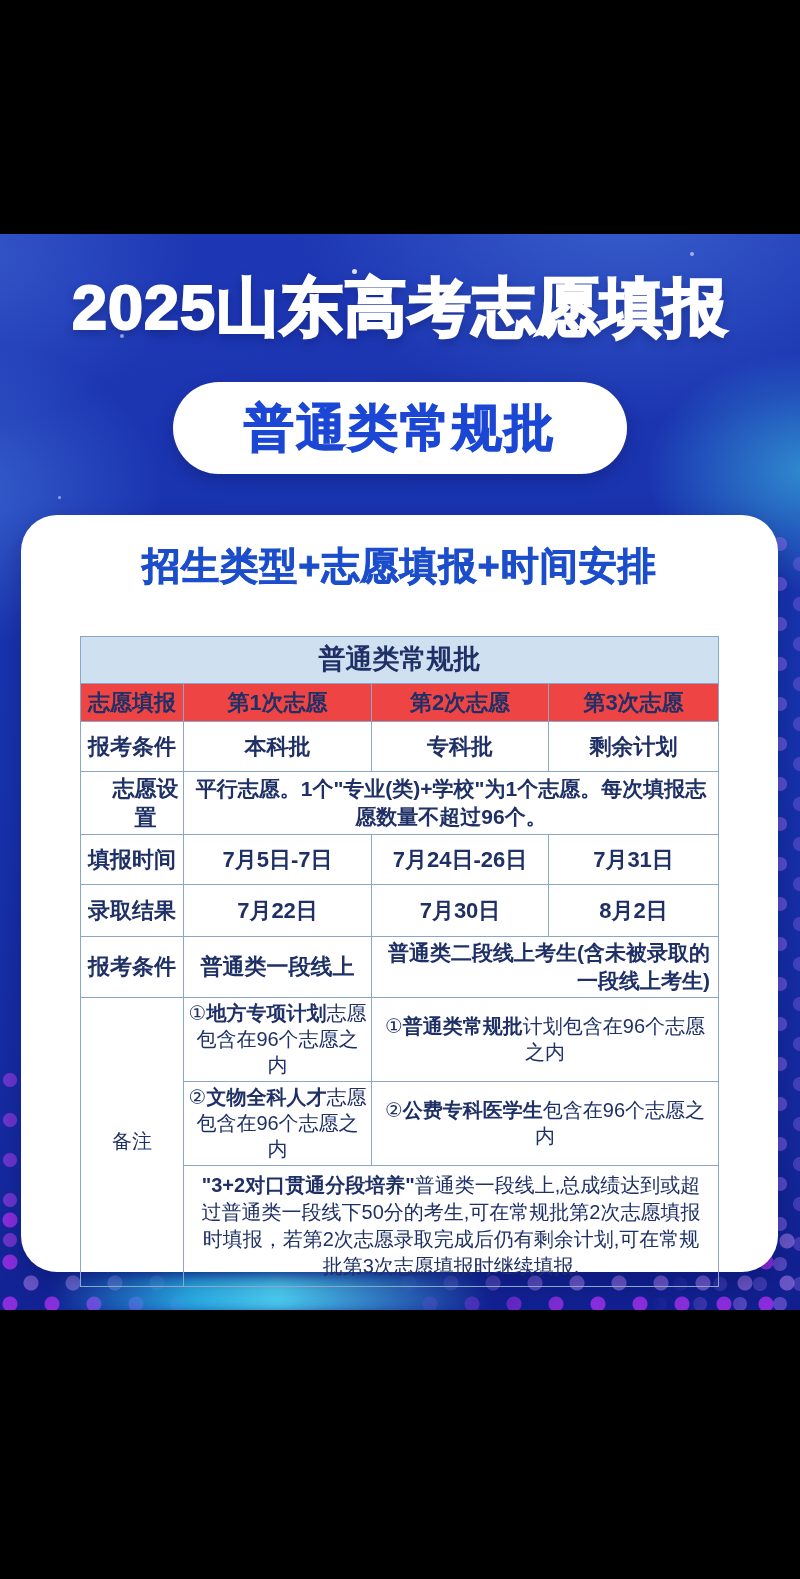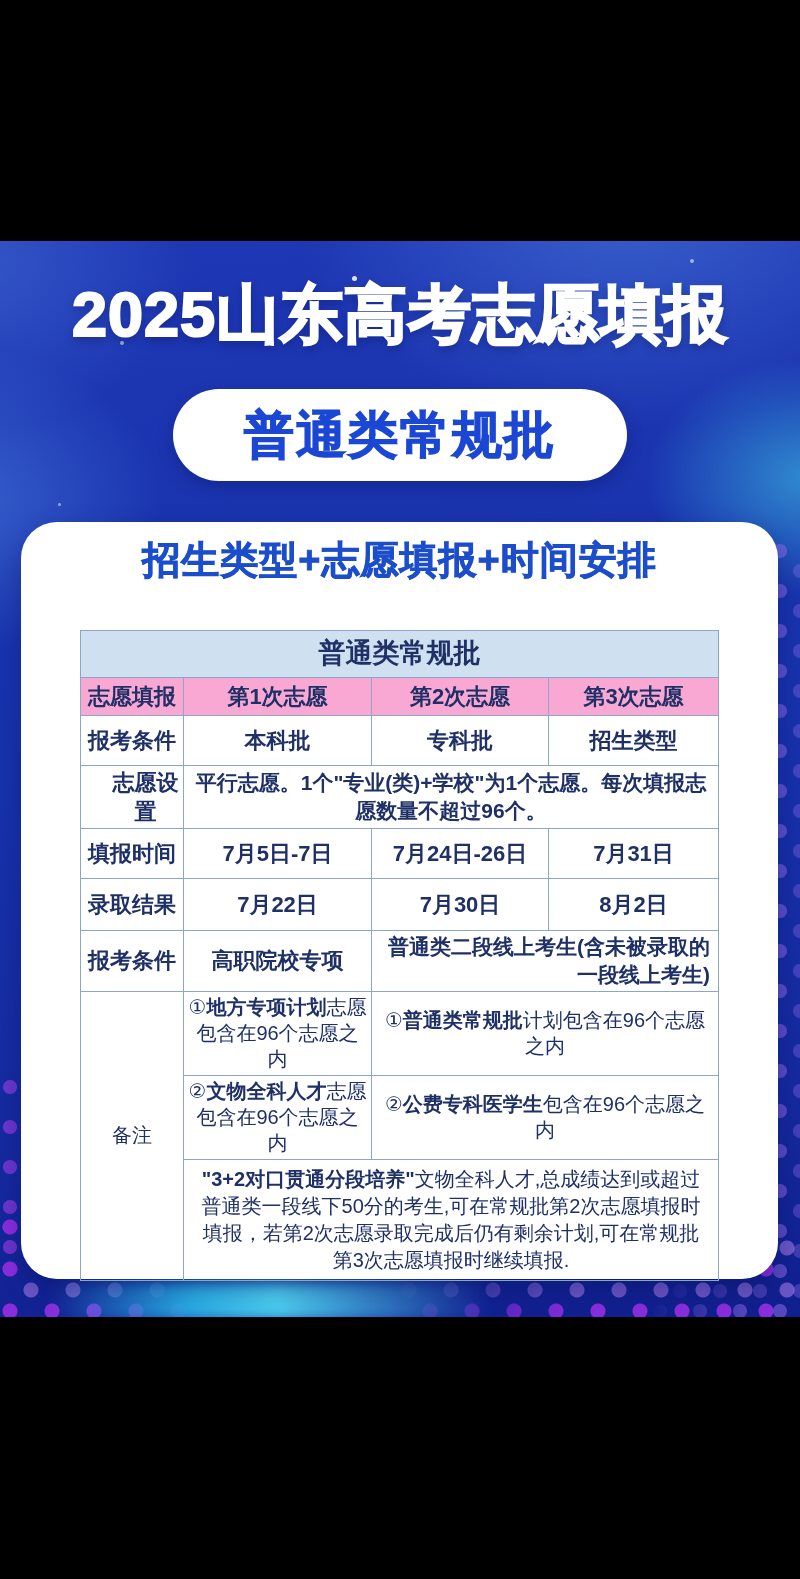--- a/index.html
+++ b/index.html
@@ -7,21 +7,21 @@
     width:800px;height:1579px;position:relative;overflow:hidden;
     background:#000;
     font-family:"Liberation Sans","DejaVu Sans",sans-serif;
   }
   .black-band{position:absolute;left:0;width:800px;background:#000;}
   .black-top{top:0;height:237px;}
   .black-bottom{top:1313px;height:266px;}
 
   
   .poster{
-    position:absolute;left:0;top:241px;width:800px;height:1076px;
+    position:absolute;left:0;top:234px;width:800px;height:1076px;
     background:
       radial-gradient(230px 170px at 101% 22%, rgba(62,196,228,.60), rgba(62,196,228,0) 70%),
       radial-gradient(300px 220px at -6% 24%, rgba(90,150,240,.45), rgba(90,150,240,0) 70%),
       radial-gradient(460px 320px at 78% -4%, rgba(80,130,225,.55), rgba(80,130,225,0) 72%),
       radial-gradient(320px 240px at -4% 2%, rgba(85,135,230,.40), rgba(85,135,230,0) 70%),
       linear-gradient(175deg,#1e37b4 0%,#1732ac 48%,#15299f 82%,#111f8e 100%);
     overflow:hidden;
   }
   .dots-right{
     position:absolute;right:0;top:300px;width:150px;height:776px;
@@ -75,39 +75,39 @@
     -webkit-text-stroke:1.2px #1b47d4;letter-spacing:2px;
   }
 
   
   .card{
     position:absolute;left:21px;top:281px;width:757px;height:757px;
     background:#fff;border-radius:36px;
     box-shadow:0 10px 26px rgba(0,10,70,.30);
   }
   .card-heading{
-    margin:13px 0 0 0;text-align:center;
+    margin:26px 0 0 0;text-align:center;
     font-size:38px;font-weight:800;color:#1c4ecb;
     -webkit-text-stroke:0.8px #1c4ecb;letter-spacing:1px;
   }
 
   
   table.sched{
     width:638px;margin:44px auto 0 auto;
     border-collapse:collapse;table-layout:fixed;
     color:#1f3066;
   }
   table.sched td{
     border:1.6px solid #8aa6c8;
     text-align:center;vertical-align:middle;
     font-size:22px;font-weight:700;line-height:1.32;
     padding:2px 4px;
   }
   tr.r-cap td{height:42px;background:#cfe0f1;font-size:27px;}
-  tr.r-head td{height:33px;background:#f9a8d4;}
+  tr.r-head td{height:33px;background:#ef4444;}
   tr.r-type td{height:45px;}
   tr.r-setup td{height:48px;padding-left:31px;}
   tr.r-setup td.merged{font-size:21px;padding:2px 10px;}
   tr.r-time td{height:45px;}
   tr.r-result td{height:47px;}
   tr.r-cond td{height:50px;}
   tr.r-cond td.merged2{font-size:21px;padding:2px 8px;text-align:right;}
   tr.r-rem1 td,tr.r-rem2 td{font-weight:400;font-size:20px;}
   tr.r-rem1 td{height:58px;}
   tr.r-rem2 td{height:46px;}
@@ -159,51 +159,51 @@
       <tr class="r-head">
         <td class="lab">志愿填报</td>
         <td>第1次志愿</td>
         <td>第2次志愿</td>
         <td>第3次志愿</td>
       </tr>
       <tr class="r-type">
         <td class="lab">报考条件</td>
         <td>本科批</td>
         <td>专科批</td>
-        <td>招生类型</td>
+        <td>剩余计划</td>
       </tr>
       <tr class="r-setup">
         <td class="lab">志愿设置</td>
         <td colspan="3" class="merged">平行志愿。1个"专业(类)+学校"为1个志愿。每次填报志愿数量不超过96个。</td>
       </tr>
       <tr class="r-time">
         <td class="lab">填报时间</td>
         <td>7月5日-7日</td>
         <td>7月24日-26日</td>
         <td>7月31日</td>
       </tr>
       <tr class="r-result">
         <td class="lab">录取结果</td>
         <td>7月22日</td>
         <td>7月30日</td>
         <td>8月2日</td>
       </tr>
       <tr class="r-cond">
         <td class="lab">报考条件</td>
-        <td>高职院校专项</td>
+        <td>普通类一段线上</td>
         <td colspan="2" class="merged2">普通类二段线上考生(含未被录取的一段线上考生)</td>
       </tr>
       <tr class="r-rem1">
         <td class="lab" rowspan="3">备注</td>
         <td class="rem-narrow"><span>①</span><span class="b">地方专项计划</span><span>志愿包含在96个志愿之内</span></td>
         <td colspan="2" class="rem-wide"><span>①</span><span class="b">普通类常规批</span><span>计划包含在96个志愿之内</span></td>
       </tr>
       <tr class="r-rem2">
         <td class="rem-narrow"><span>②</span><span class="b">文物全科人才</span><span>志愿包含在96个志愿之内</span></td>
         <td colspan="2" class="rem-wide"><span>②</span><span class="b">公费专科医学生</span><span>包含在96个志愿之内</span></td>
       </tr>
       <tr class="r-note">
-        <td colspan="3"><span class="b">"3+2对口贯通分段培养"</span><span>文物全科人才,总成绩达到或超过普通类一段线下50分的考生,可在常规批第2次志愿填报时填报，若第2次志愿录取完成后仍有剩余计划,可在常规批第3次志愿填报时继续填报.</span></td>
+        <td colspan="3"><span class="b">"3+2对口贯通分段培养"</span><span>普通类一段线上,总成绩达到或超过普通类一段线下50分的考生,可在常规批第2次志愿填报时填报，若第2次志愿录取完成后仍有剩余计划,可在常规批第3次志愿填报时继续填报.</span></td>
       </tr>
     </tbody>
       </table>
   </div>
 </div>
 
 </body></html>

